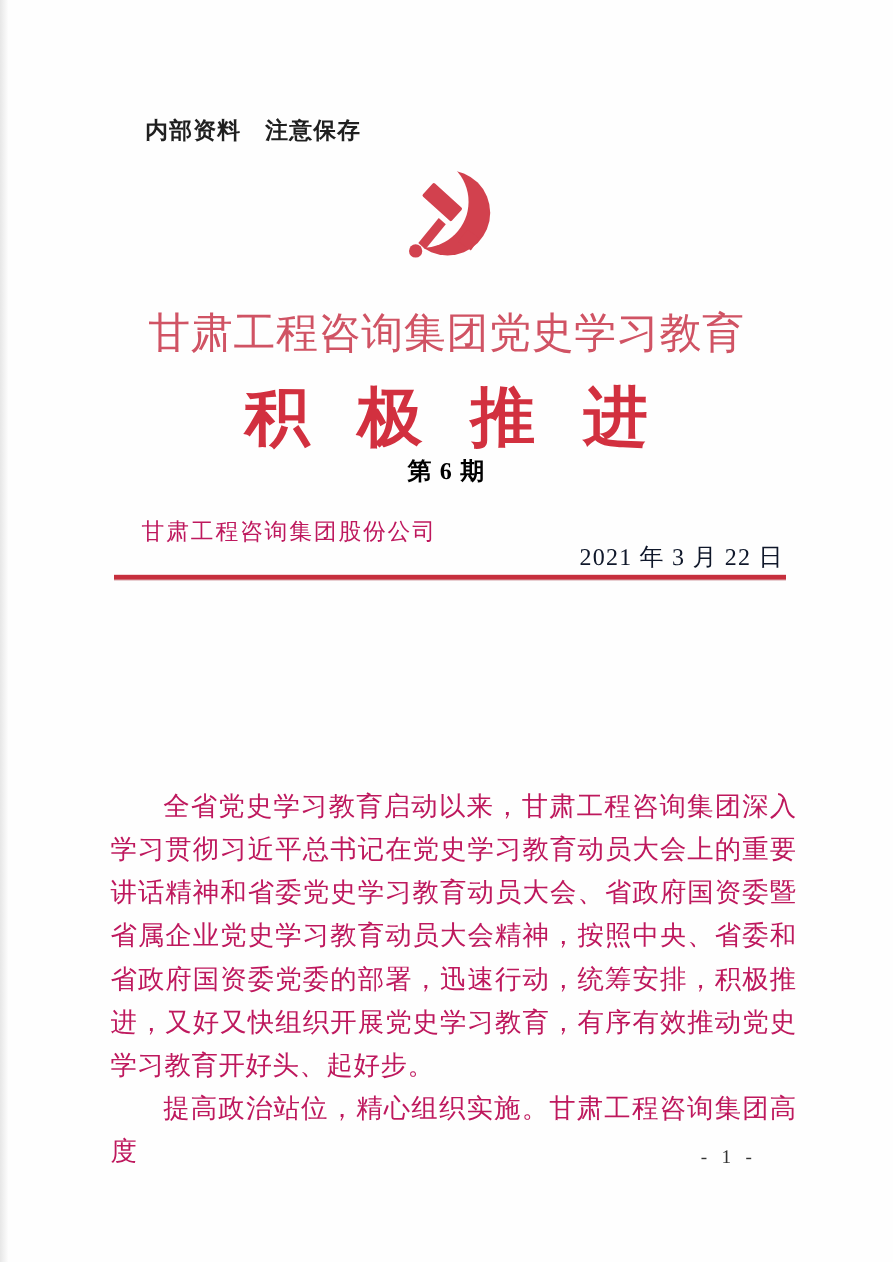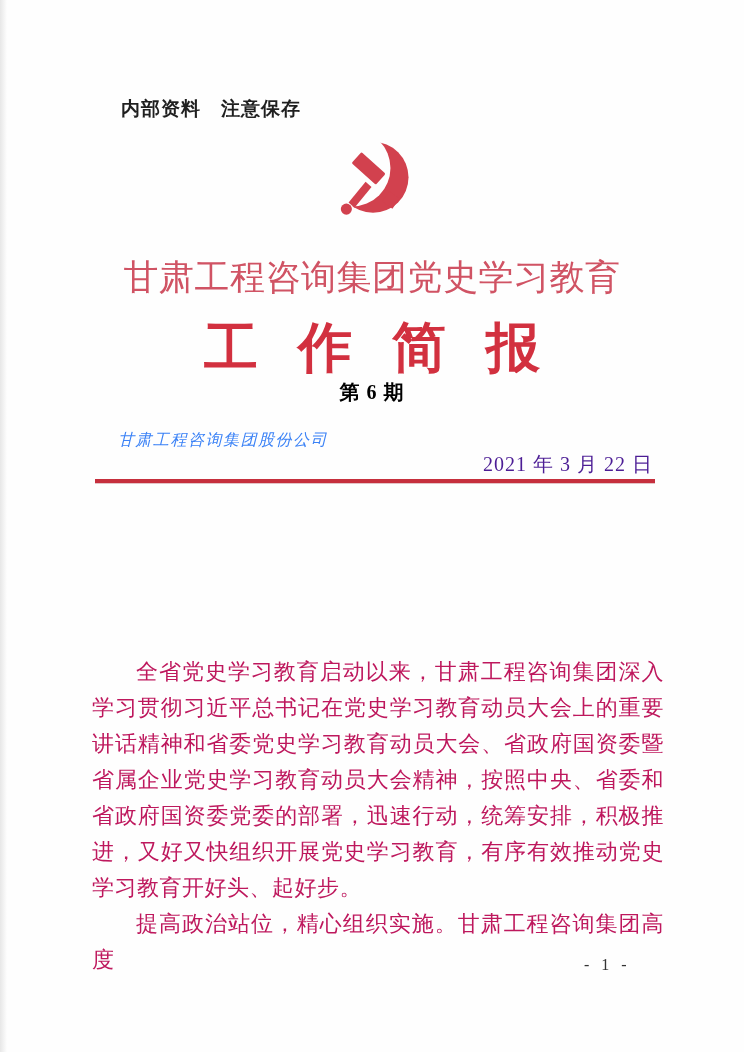--- a/index.html
+++ b/index.html
@@ -54,29 +54,29 @@
     white-space:nowrap;
   }
   .issue{
     position:absolute;left:0;top:379px;width:100%;
     text-align:center;
     font-size:20px;font-weight:700;color:#000000;
     letter-spacing:1px;
   }
   .issuer-line1,.issuer-line2{
     position:absolute;left:118px;
-    font-size:16px;color:#3b82f6;
-    letter-spacing:1.5px;font-style:italic;
+    font-size:19px;color:#be185d;
+    letter-spacing:1.5px;
     white-space:nowrap;
   }
   .issuer-line1{top:430px;}
   .issuer-line2{top:454px;}
   .issue-date{
     position:absolute;right:91px;top:451px;
-    font-size:20px;color:#4c1d95;
+    font-size:20px;color:#0f172a;
     letter-spacing:1px;white-space:nowrap;
   }
   .red-rule{
     position:absolute;left:95px;top:479px;width:560px;height:4px;
     background:var(--rule-red);
     box-shadow:0 1px 0 rgba(150,25,35,0.25);
   }
   .article-title{
     position:absolute;left:0;top:523px;width:100%;
     text-align:center;font-weight:700;color:#1b1b1b;
@@ -125,21 +125,21 @@
 
       <path d="M17 84 L40 56 L48 63 L25 91 Z" fill="currentColor"></path>
 
       <circle cx="14" cy="93" r="7.5" fill="currentColor"></circle>
     </svg>
   </div>
 
   <div class="org-title">甘肃工程咨询集团党史学习教育</div>
 
   <div class="banner">
-    <span>工作简报</span>
+    <span>积极推进</span>
   </div>
 
   <div class="issue">第 6 期</div>
 
   <div class="issuer-line1">甘肃工程咨询集团股份公司</div>
 
 
   <div class="issue-date">2021 年 3 月 22 日</div>
 
   <div class="red-rule"></div>

